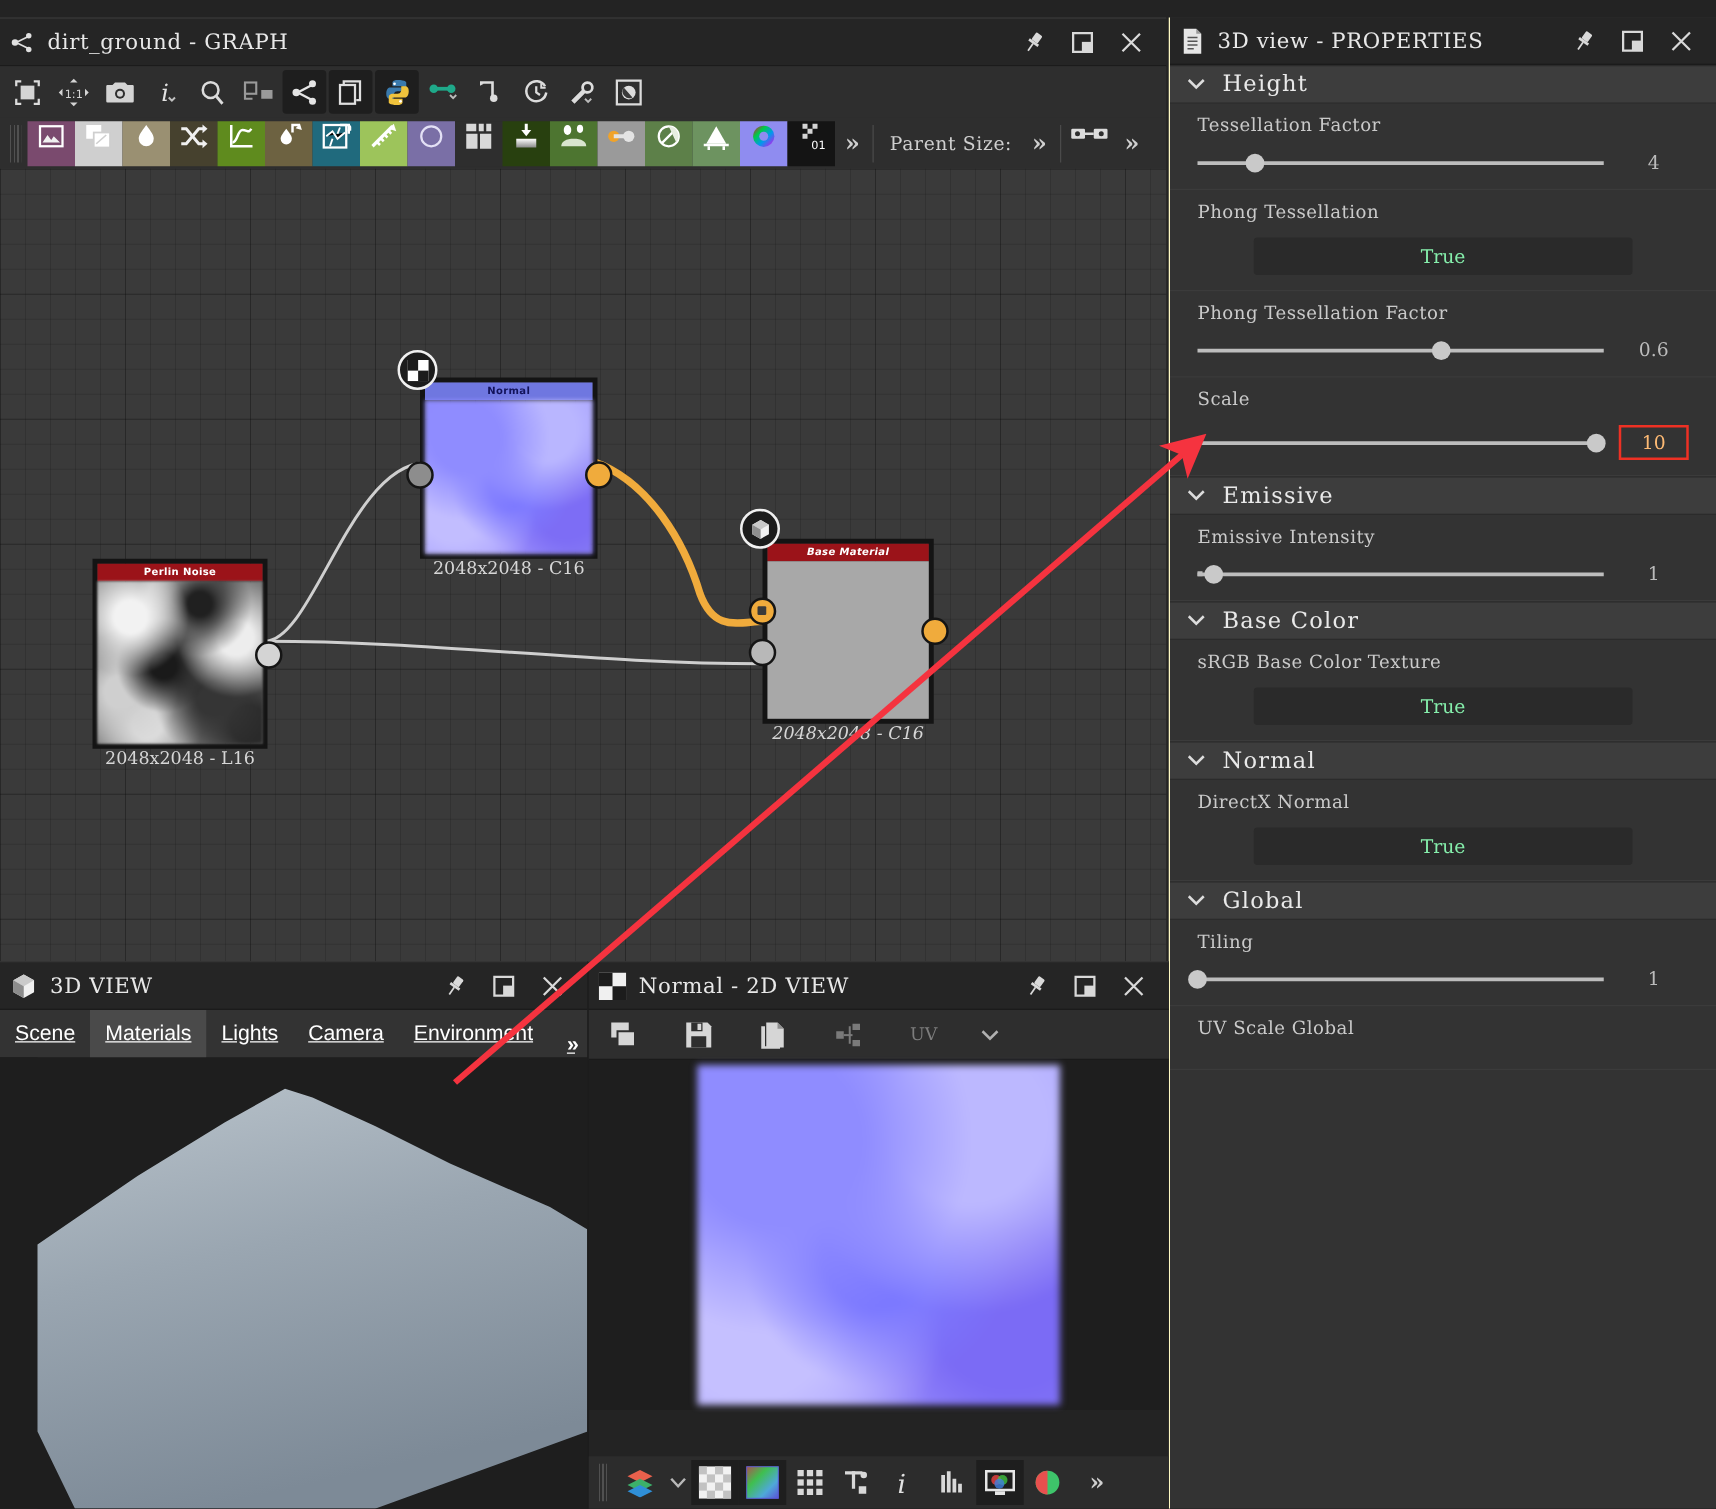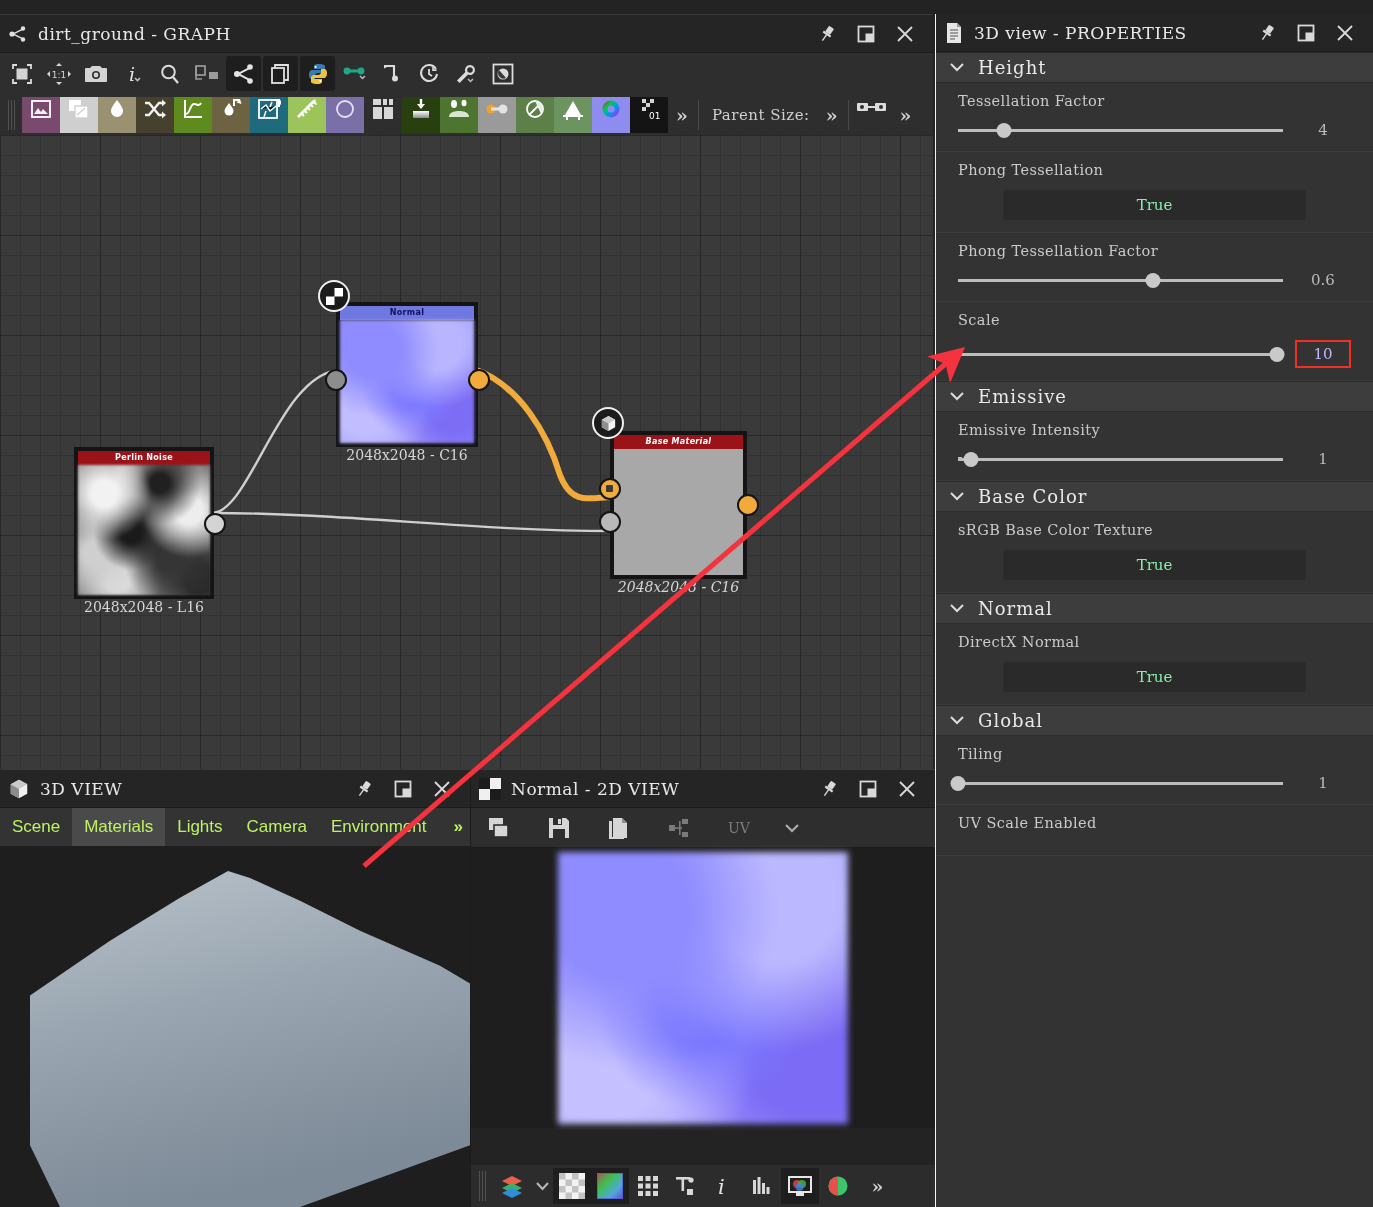--- a/index.html
+++ b/index.html
@@ -77,30 +77,30 @@
      border-top:1px solid #2b2b2b; border-bottom:1px solid #2b2b2b;}
   .prop-row { padding:10px 22px 12px 22px; border-bottom:1px solid #3b3b3b; }
   .prop-label { color:#cacaca; font-size:14.5px; letter-spacing:.4px; margin-bottom:12px; }
   .prop-ctrl { display:flex; align-items:center; }
   .slider { position:relative; height:16px; flex:1; margin-right:12px;}
   .slider .track { position:absolute; left:0; right:0; top:7px; height:2.5px; background:#bdbdbd; }
   .slider .knob { position:absolute; top:1px; width:15px; height:15px; border-radius:50%;
       background:#c9c9c9; transform:translateX(-50%); }
   .slider .leftdot{ position:absolute; top:6px; left:0; width:4px;height:4px;background:#bdbdbd;}
   .prop-val { width:56px; text-align:center; color:#bbbbbb; font-size:15px; flex:none;}
-  .prop-val.boxed { border:2px solid #ee3124; padding:3px 0; color:#c4b5fd; }
+  .prop-val.boxed { border:2px solid #ee3124; padding:3px 0; color:#fdba74; }
   .combo { background:#2a2a2a; color:#86efac; font-size:15px; text-align:center;
      padding:6px 0; border-radius:3px; margin:0 45px; }
   .combo.dim { background:#3c3c3c; color:#8e8e8e; }
 
   
   #view3d-panel { position:absolute; left:0; top:769px; width:470px; height:438px;
      background:#232323; border-top:1px solid #3a3a3a;}
-  #v3d-menubar { height:38px; background:#333333; display:flex; align-items:center;
-     color:#bef264; font-size:17px; font-family:"Liberation Sans", sans-serif;}
+  #v3d-menubar { height:38px; background:#333333; display:flex; align-items:flex-end;
+     color:#ffffff; font-size:17px; font-family:"Liberation Sans", sans-serif;text-decoration:underline;}
   #v3d-menubar .mi { padding:0 12px; height:100%; display:flex; align-items:center; }
   #v3d-menubar .mi.open { background:#4a4a4a; }
   #v3d-menubar .more { margin-left:auto; padding-right:10px; font-weight:bold; letter-spacing:-3px;}
   #v3d-body { position:absolute; left:0; top:76px; right:0; bottom:0; background:#1e1e1e; overflow:hidden;}
   #v3d-rail { position:absolute; left:0; top:76px; width:30px; bottom:0; background:#2d2d2d; }
   .railbtn { width:30px; height:44px; display:flex; align-items:center; justify-content:center;}
   .railbtn.act { background:#1e1e1e; }
 
   
   #view2d-panel { position:absolute; left:470px; top:769px; width:465px; height:438px;
@@ -646,21 +646,21 @@
     <div class="prop-label">Tiling</div>
     <div class="prop-ctrl">
       <span class="slider">
         <span class="track"></span>
           <span class="knob" style="left:0%"></span>
       </span>
       <span class="prop-val">1</span>
     </div>
   </div>
   <div class="prop-row">
-    <div class="prop-label">UV Scale Enabled</div>
+    <div class="prop-label">UV Scale Global</div>
   </div>
 </div>
 
 <div id="view3d-panel">
   <div class="panel-title">
     <span style="display:flex">
       <svg width="22" height="22" viewBox="0 0 20 20">
           <path d="M10 1.5l7.5 4.2v8.6L10 18.5l-7.5-4.2V5.7z" fill="#f0f0f0"></path>
           <path d="M10 1.5l7.5 4.2L10 10 2.5 5.7z" fill="#cacaca"></path>
           <path d="M10 10v8.5l-7.5-4.2V5.7z" fill="#8c8c8c"></path>

